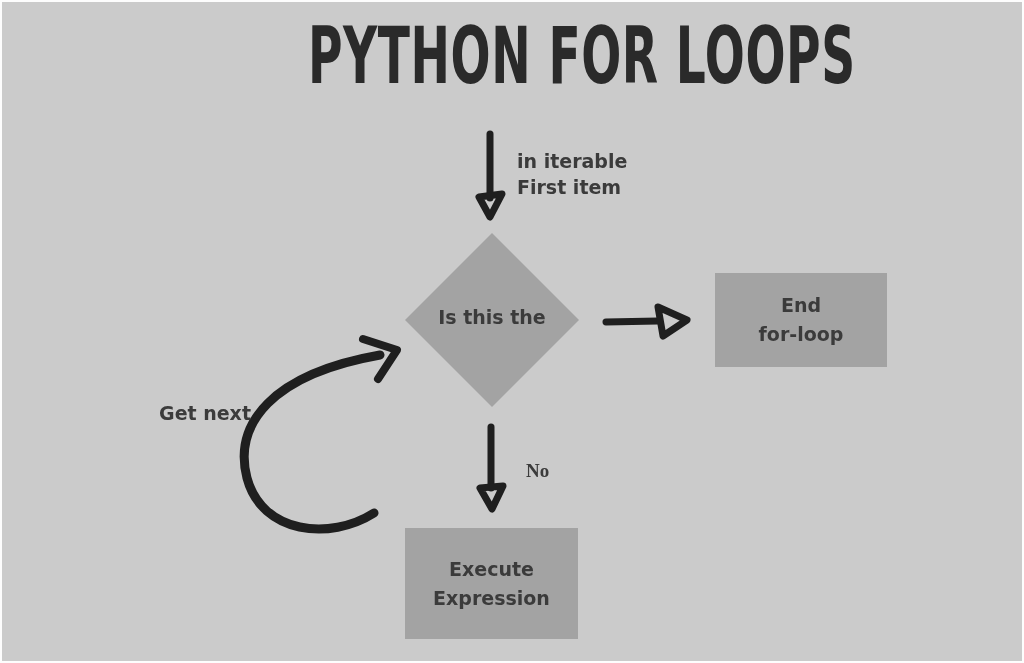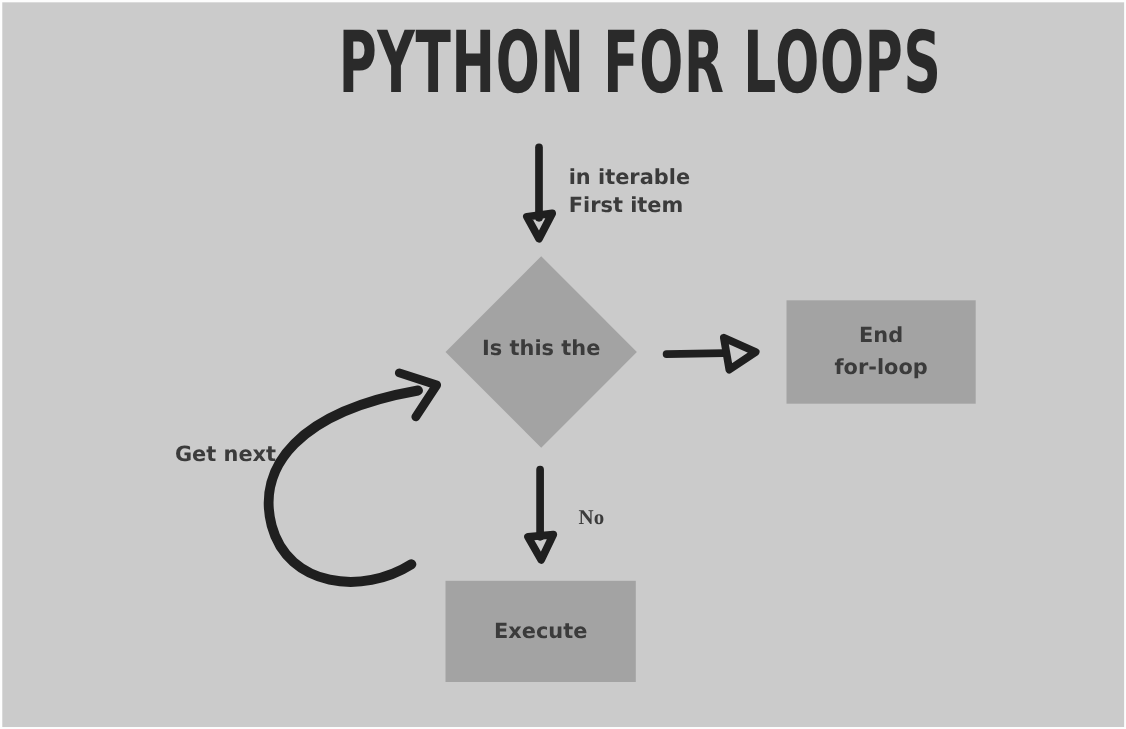--- a/index.html
+++ b/index.html
@@ -46,21 +46,21 @@
     background:var(--shape);
     display:flex;flex-direction:column;
     align-items:center;justify-content:center;
     text-align:center;
     color:var(--text);
     font-weight:700;
     font-size:19px;
     line-height:29px;
   }
   .end-box{left:715px;top:273px;width:172px;height:94px;}
-  .execute-box{left:405px;top:528px;width:173px;height:92px;}
+  .execute-box{left:405px;top:528px;width:173px;height:111px;}
   .diamond-text{
     position:absolute;left:405px;top:232px;width:174px;height:174px;
     display:flex;flex-direction:row;align-items:center;justify-content:center;
     text-align:center;color:var(--text);
     font-weight:700;font-size:19px;line-height:29px;
     transform:translateY(-2px);
   }
   .flow-label{
     position:absolute;color:var(--text);
     font-weight:700;font-size:19px;line-height:26px;
@@ -107,20 +107,21 @@
   <span>Is this the</span>
 </div>
 
 <div class="node-box end-box">
   <span>End</span>
   <span>for-loop</span>
 </div>
 
 <div class="node-box execute-box">
   <span>Execute</span>
+  <span>Expression</span>
 </div>
 
 <div class="flow-label label-start">
   <div>in iterable</div>
   <div>First item</div>
 </div>
 
 <div class="flow-label label-no">No</div>
 
 <div class="flow-label label-loop">

